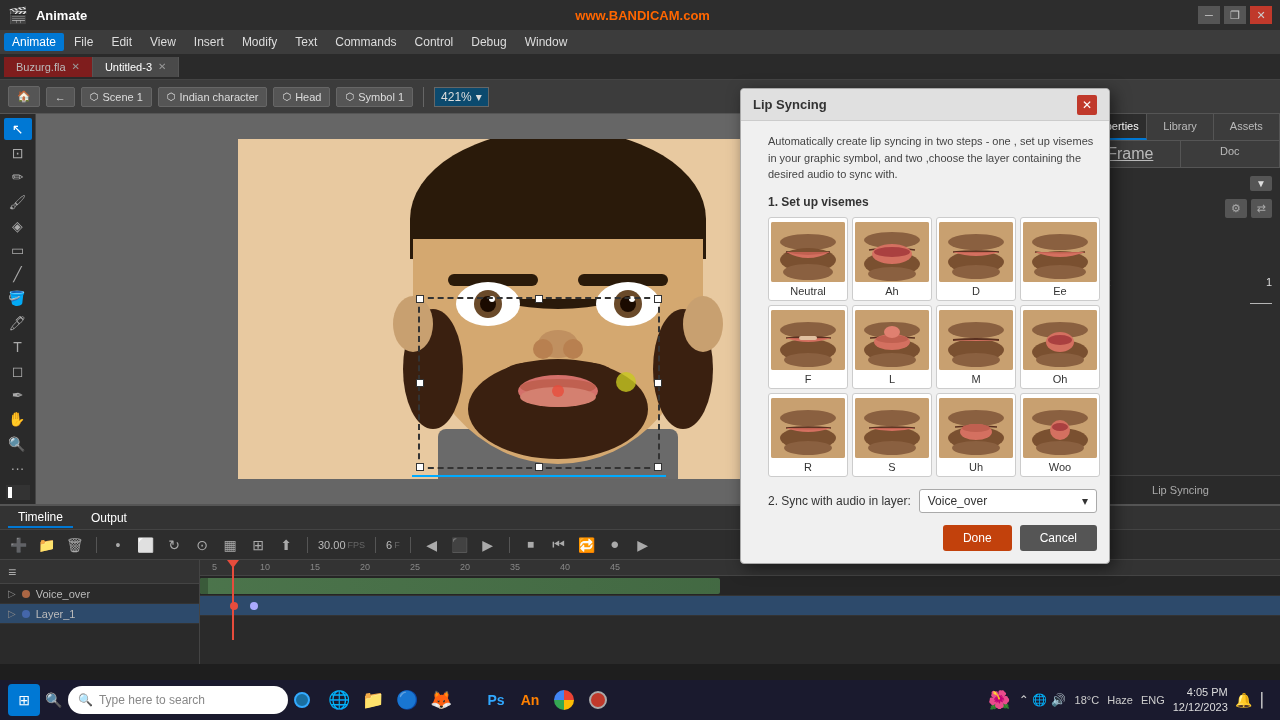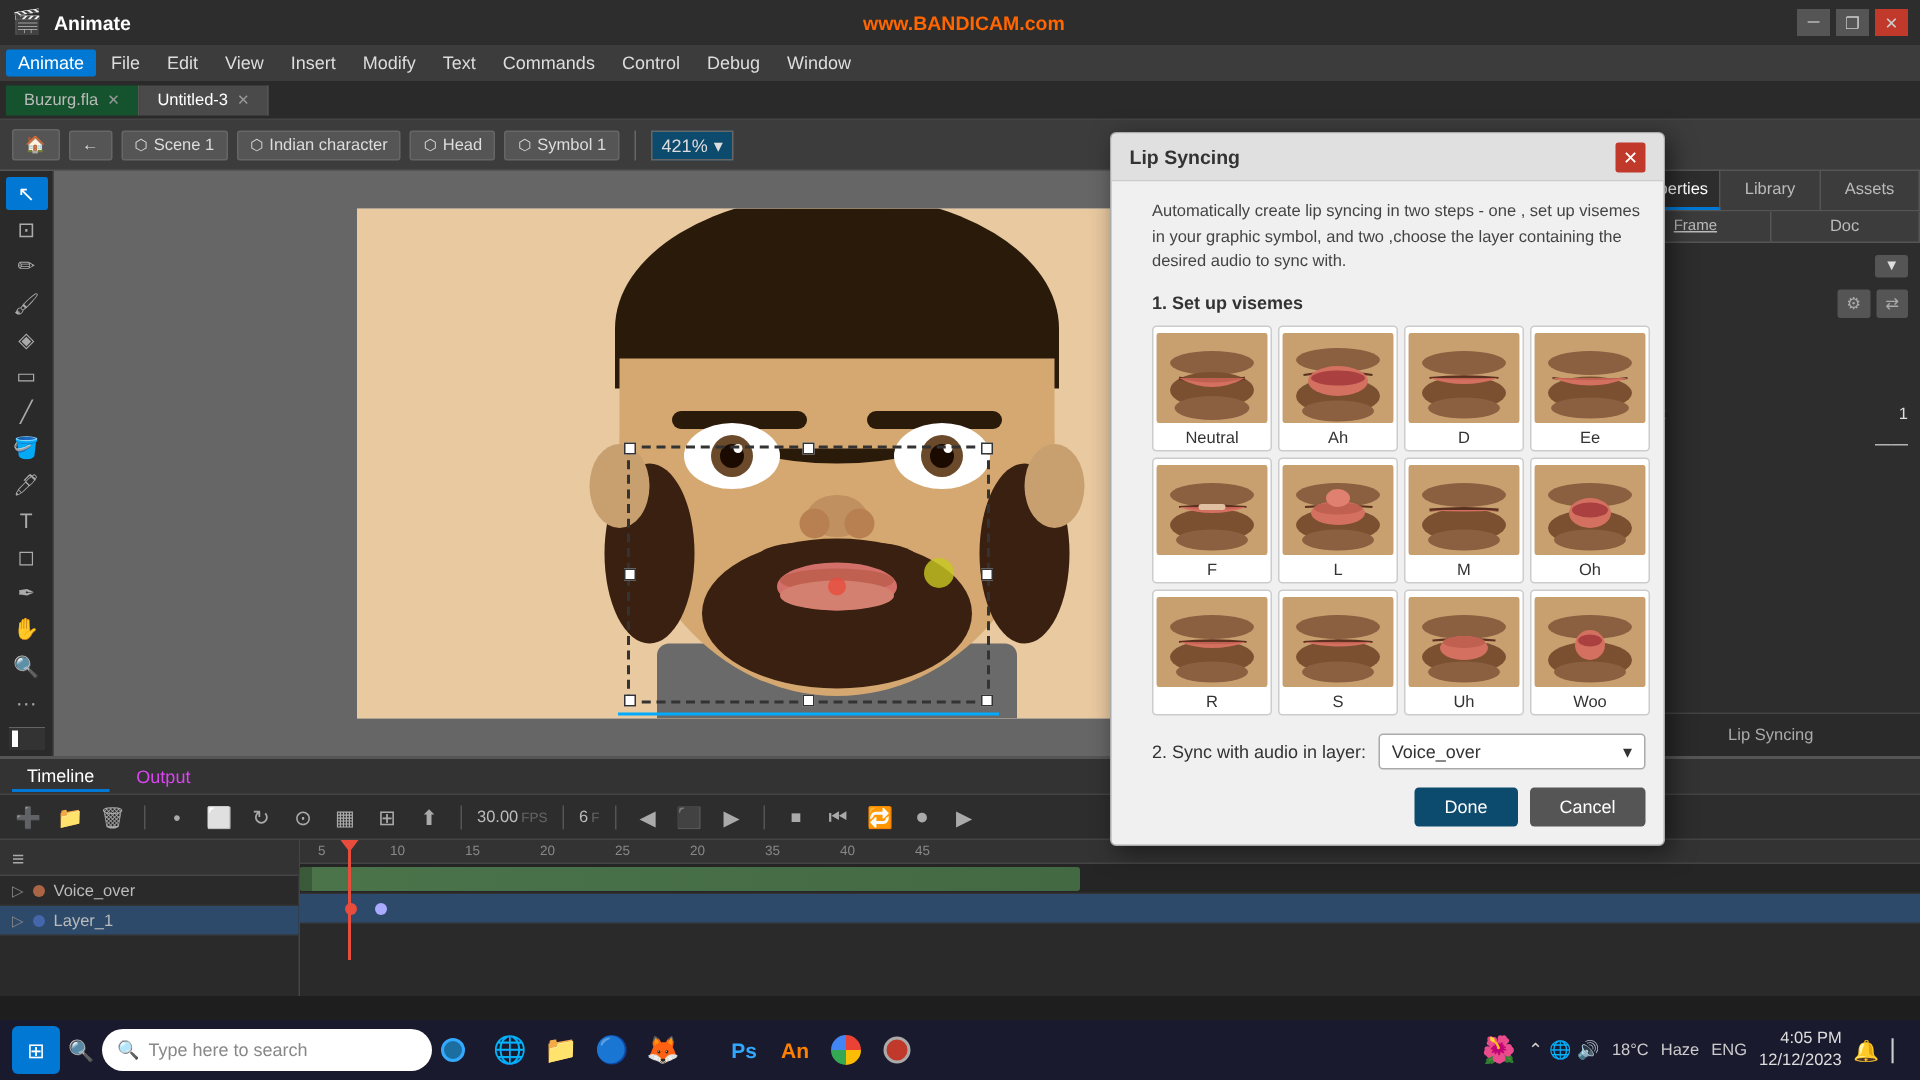--- a/index.html
+++ b/index.html
@@ -44,21 +44,21 @@
     #tabs {
       height: 26px;
       background: #2a2a2a;
       display: flex;
       align-items: center;
       padding: 0 4px;
       border-bottom: 1px solid #444;
     }
     .tab {
       padding: 4px 12px;
-      background: #14532d;
+      background: #7f1d1d;
       color: #bbb;
       border-right: 1px solid #555;
       cursor: pointer;
       font-size: 11px;
       display: flex;
       align-items: center;
       gap: 6px;
     }
     .tab.active { background: #4a4a4a; color: #fff; }
     .tab .close-tab { color: #999; font-size: 10px; cursor: pointer; }
@@ -209,21 +209,21 @@
       background: #333;
       display: flex;
       align-items: center;
       padding: 0 8px;
       gap: 8px;
       border-bottom: 1px solid #444;
     }
     .timeline-tab {
       padding: 2px 10px;
       cursor: pointer;
-      color: #d946ef;
+      color: #ffffff;
       font-size: 12px;
     }
     .timeline-tab.active { color: #fff; border-bottom: 2px solid #0078d4; }
     #timeline-controls {
       height: 30px;
       background: #2d2d2d;
       display: flex;
       align-items: center;
       padding: 0 8px;
       gap: 6px;
@@ -455,21 +455,21 @@
       gap: 8px;
     }
     .dialog-btn {
       padding: 6px 20px;
       border: none;
       border-radius: 3px;
       font-size: 12px;
       cursor: pointer;
     }
     .dialog-btn.primary {
-      background: #0c4a6e;
+      background: #c2410c;
       color: #fff;
       text-align: center;
     }
     .dialog-btn.secondary {
       background: #555;
       color: #fff;
     }
 
     
     #taskbar {
@@ -657,21 +657,21 @@
     <div style="position:absolute;top:258px;left:580px;width:20px;height:20px;background:#c8c820;border-radius:50%;opacity:0.8;"></div>
   </div>
 
   <div id="right-panel">
     <div id="panel-tabs">
       <div class="panel-tab active">Properties</div>
       <div class="panel-tab">Library</div>
       <div class="panel-tab">Assets</div>
     </div>
     <div style="display:flex;background:#3c3c3c;border-bottom:1px solid #555;">
-      <div class="panel-tab" style="flex:1;font-size:10px;padding:4px;text-decoration:underline;">Frame</div>
+      <div class="panel-tab" style="flex:1;font-size:16px;padding:4px;text-decoration:underline;">Frame</div>
       <div class="panel-tab" style="flex:1;font-size:11px;padding:4px;">Doc</div>
     </div>
     <div id="panel-content">
       <div style="display:flex;justify-content:flex-end;margin-bottom:8px;">
         <div style="background:#555;padding:2px 6px;border-radius:2px;font-size:10px;color:#ddd;cursor:pointer;">▼</div>
       </div>
 
       <div style="display:flex;gap:4px;justify-content:flex-end;margin-bottom:6px;">
         <button style="background:#555;border:none;color:#aaa;padding:3px 6px;cursor:pointer;border-radius:2px;font-size:11px;">⚙</button>
         <button style="background:#555;border:none;color:#aaa;padding:3px 6px;cursor:pointer;border-radius:2px;font-size:11px;">⇄</button>

